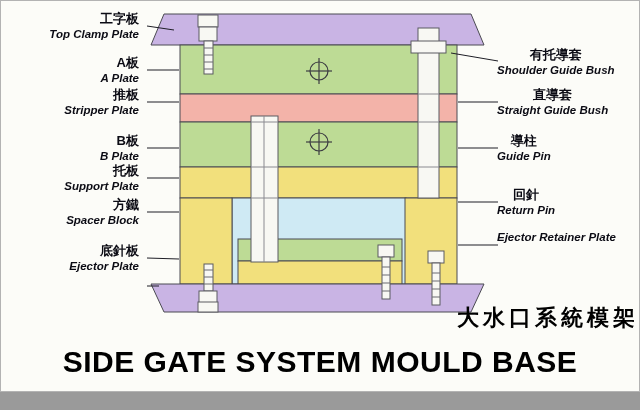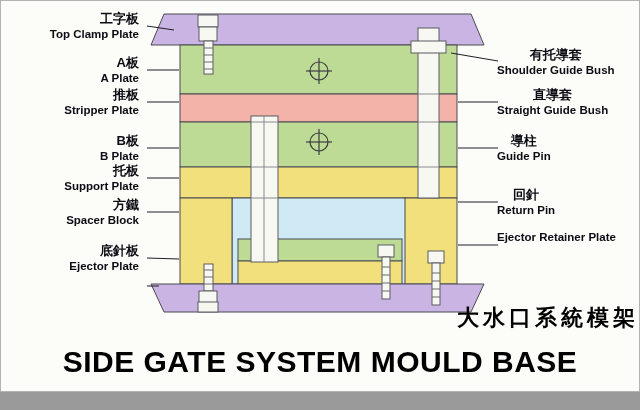--- a/index.html
+++ b/index.html
@@ -18,21 +18,21 @@
   .cavity { fill:#cfeaf4; }
   .pin    { fill:#f8f8f3; stroke:#5a5a60; stroke-width:1; }
   .detail { stroke:#8a8a90; stroke-width:1; fill:none; }
   .thread { stroke:#6a6a70; stroke-width:1; }
   .crosshair { stroke:#3c3c42; stroke-width:1.2; fill:none; }
   .leader { stroke:#1e1e26; stroke-width:1; }
   .label { position:absolute; color:#0b0b14; white-space:nowrap; }
   .label.left  { right:500px; text-align:right; }
   .label.right { left:496px;  text-align:center; }
   .zh { font-size:13px;   font-weight:700; line-height:16px; }
-  .en { font-size:11.5px; font-weight:700; line-height:14px; }
+  .en { font-size:11.5px; font-weight:700; line-height:14px;font-style:italic; }
   .title-zh {
     position:absolute; width:100%; text-align:right; top:302px;
     font-size:22px; font-weight:700; letter-spacing:4px; color:#000;
   }
   .title-en {
     position:absolute; width:100%; text-align:center; top:344px;
     font-size:30px; font-weight:700; letter-spacing:0.5px; color:#000;
   }
 </style>
 </head>

